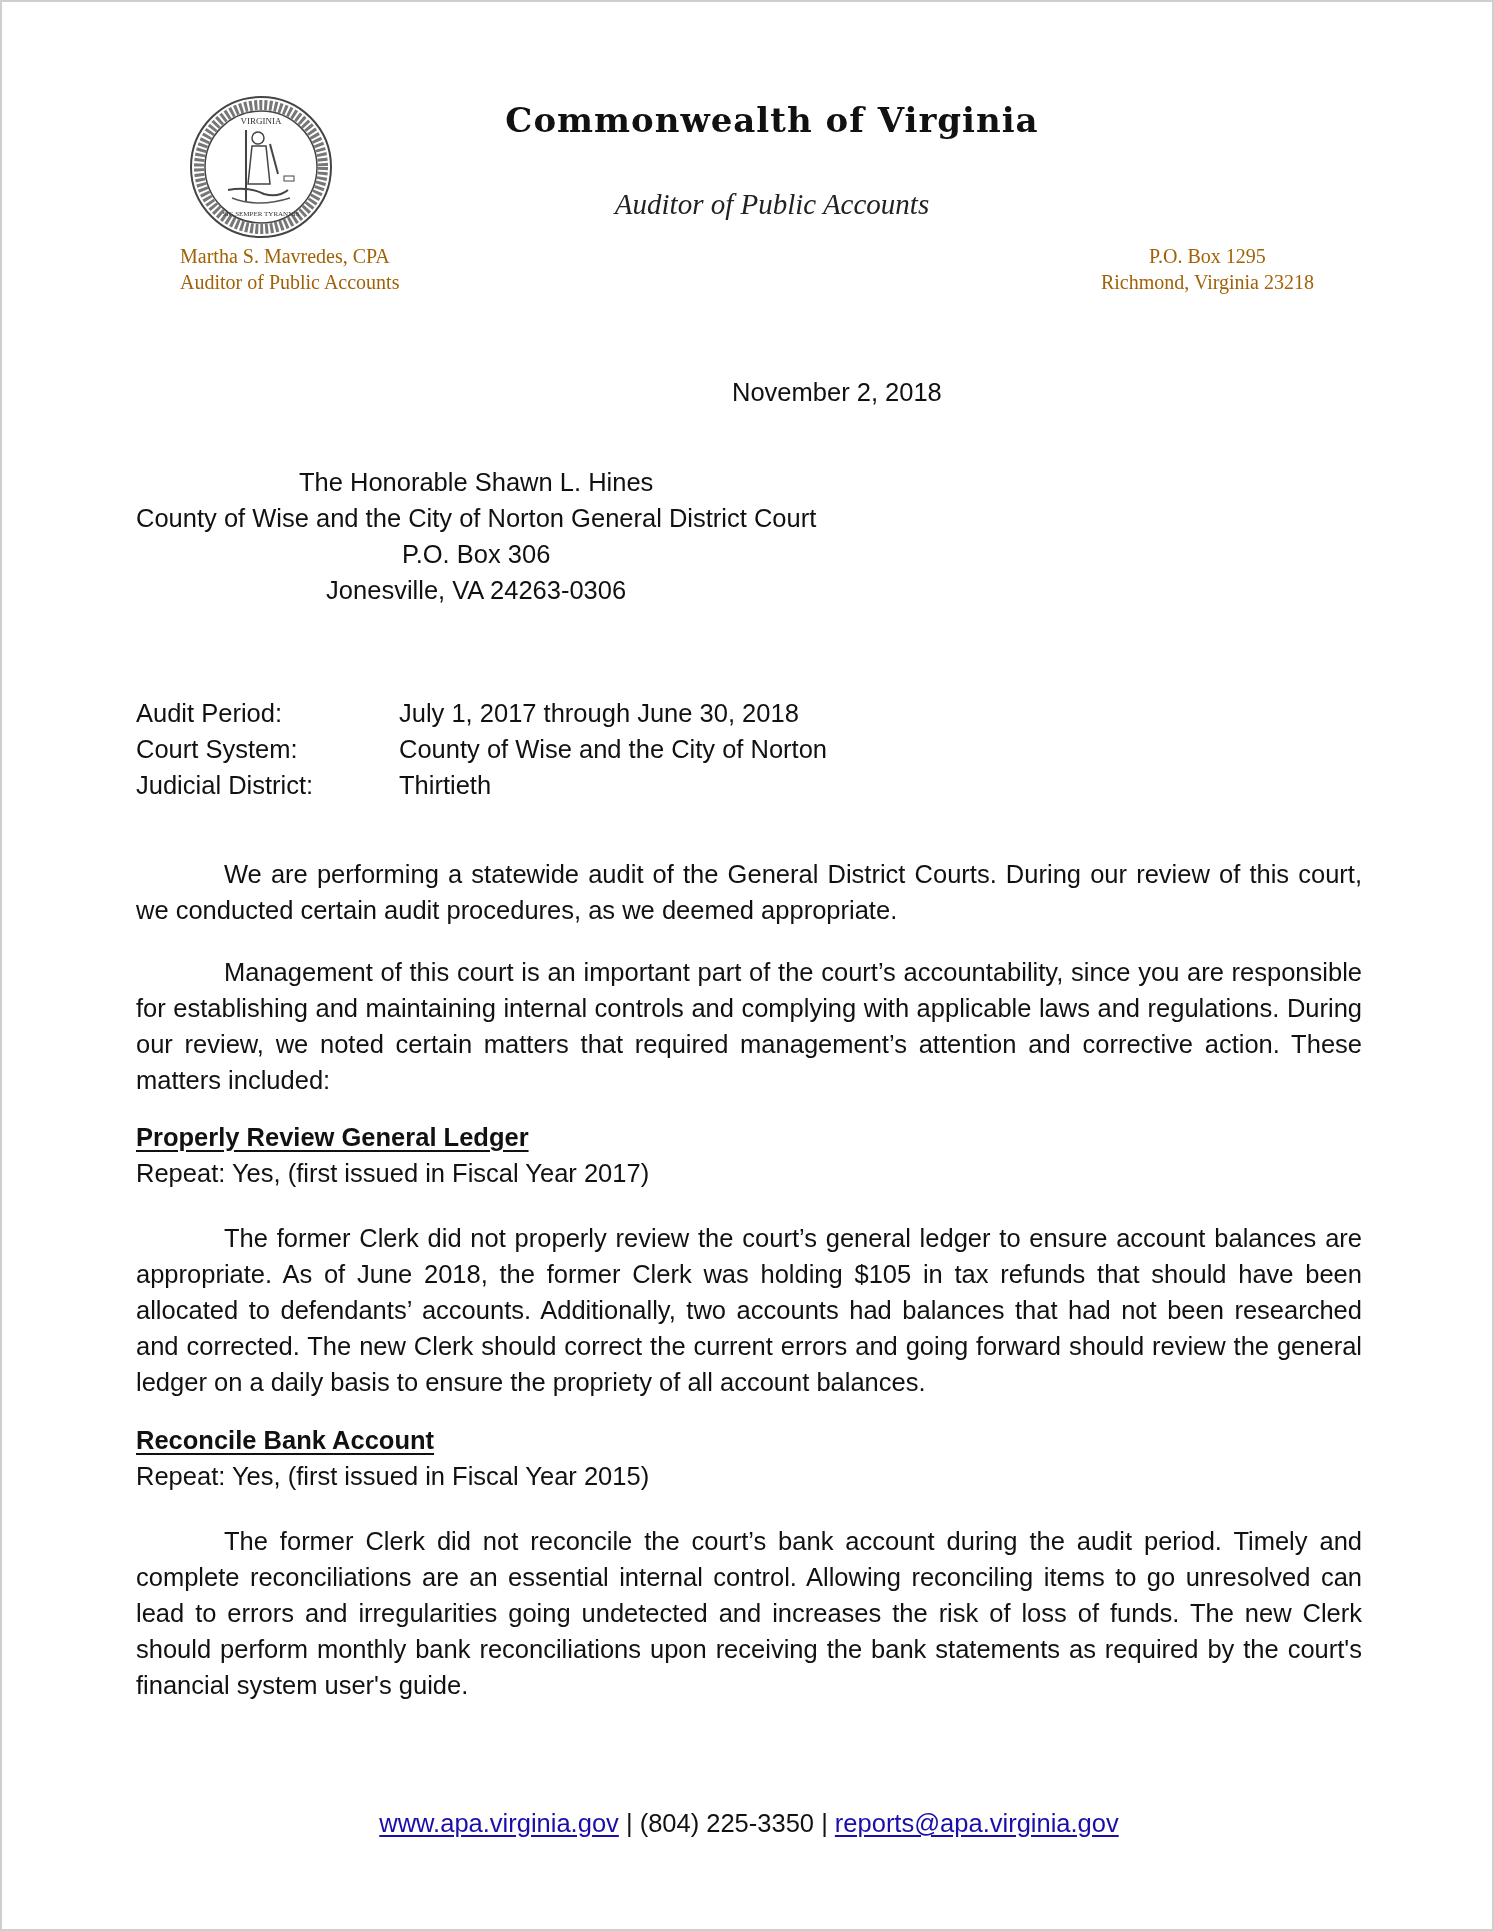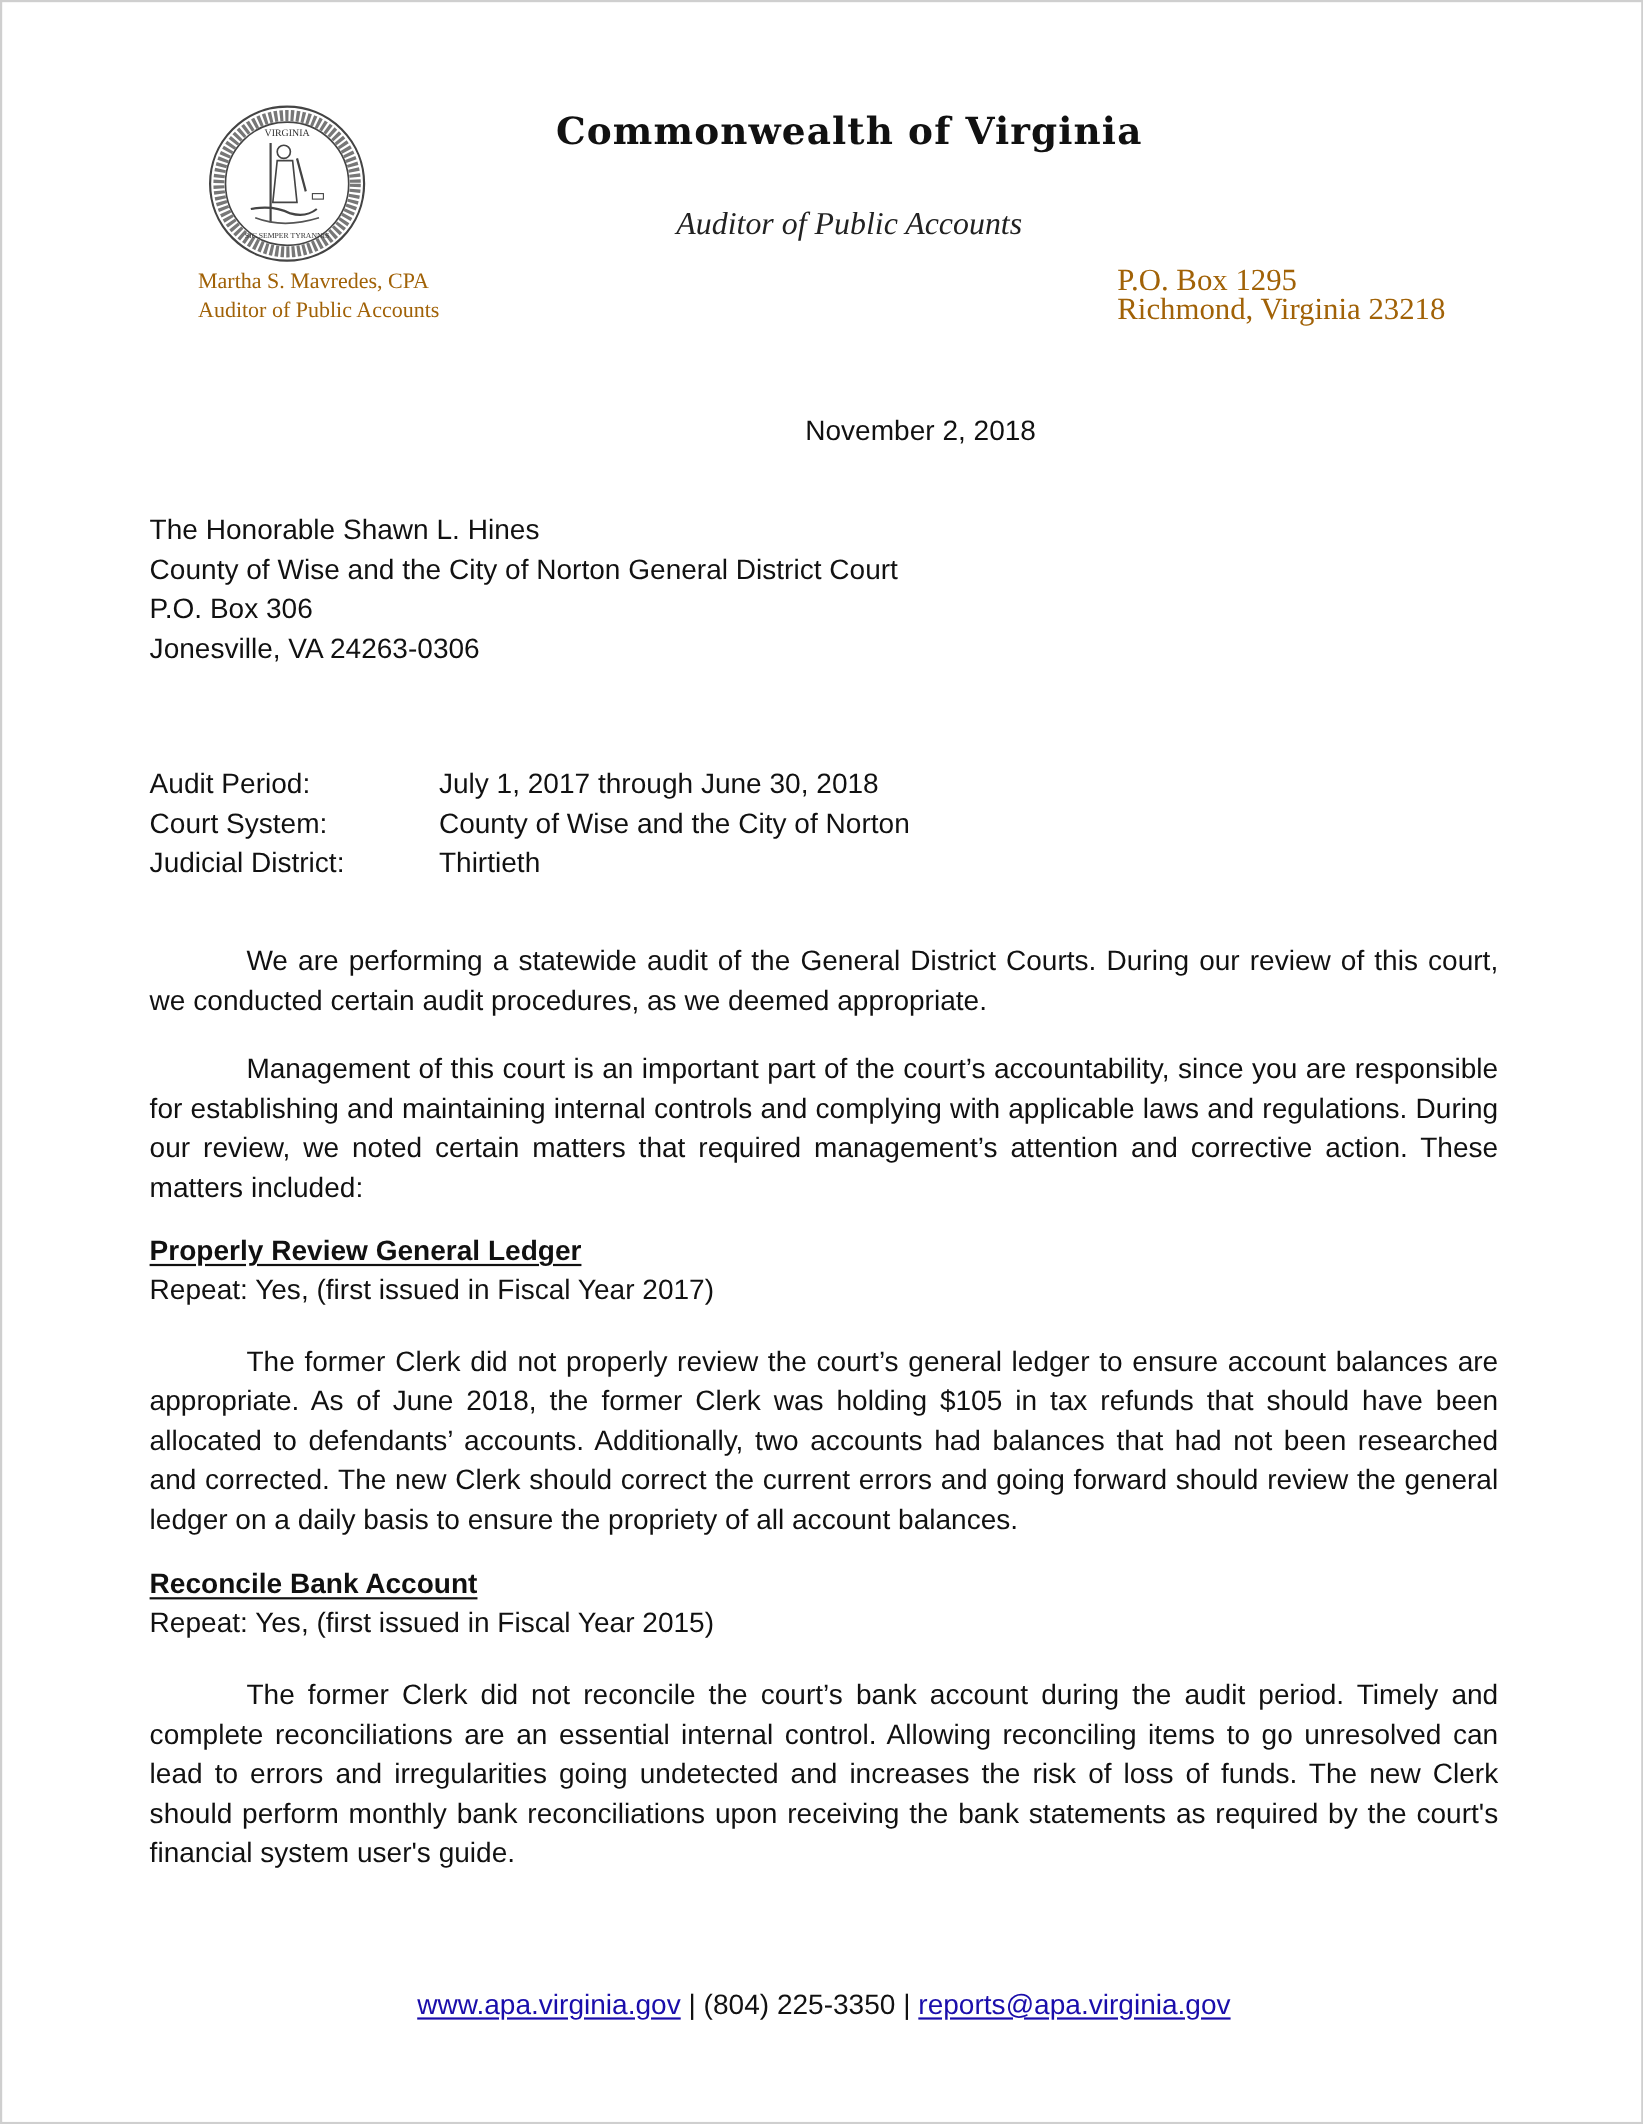--- a/index.html
+++ b/index.html
@@ -17,28 +17,28 @@
     .lh-title {
       position: absolute; left: 380px; top: 98px; width: 780px; text-align: center;
       font-family: "DejaVu Serif", "Liberation Serif", serif; font-weight: bold;
       font-size: 34px; letter-spacing: 1px; color: #111;
     }
     .lh-sub {
       position: absolute; left: 380px; top: 186px; width: 780px; text-align: center;
       font-family: "Liberation Serif", serif; font-style: italic; font-size: 29px; color: #222;
     }
     .lh-left { position: absolute; left: 178px; top: 241px; font-size: 20px; line-height: 26px; }
-    .lh-right { position: absolute; right: 178px; top: 241px; font-size: 28px; line-height: 26px; text-align: left; }
+    .lh-right { position: absolute; right: 178px; top: 241px; font-size: 20px; line-height: 26px; text-align: center; }
 
     .date { position: absolute; left: 730px; top: 376px; font-size: 25px; }
 
     .body-text { font-family: "Liberation Sans", "DejaVu Sans", sans-serif; font-size: 25.5px; color: #111; }
 
     .address { position: absolute; left: 134px; top: 462px; line-height: 36px; }
-    .address div { white-space: nowrap; }
+    .address div { white-space: nowrap; text-align: center; }
 
     .meta { position: absolute; left: 134px; top: 693px; line-height: 36px; }
     .meta .row { display: flex; white-space: nowrap; }
     .meta .lbl { width: 263px; }
 
     .para {
       position: absolute; left: 134px; width: 1226px; line-height: 36px;
       text-align: justify; text-indent: 88px; margin: 0;
     }
     .heading { position: absolute; left: 134px; font-weight: bold; text-decoration: underline; text-underline-offset: 4px; white-space: nowrap; }

